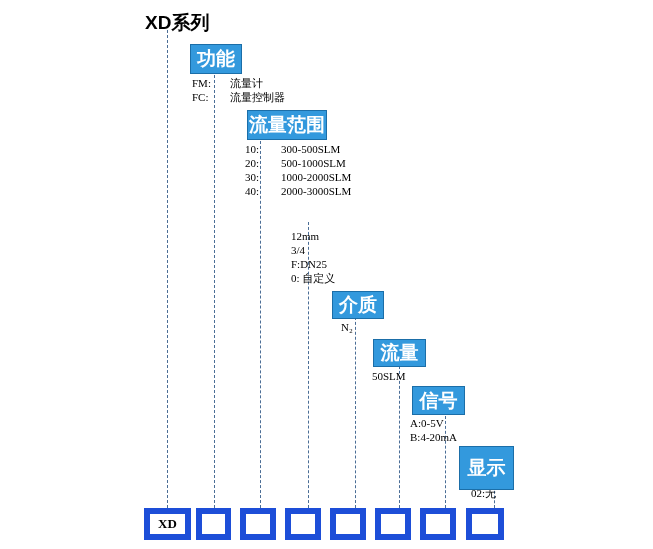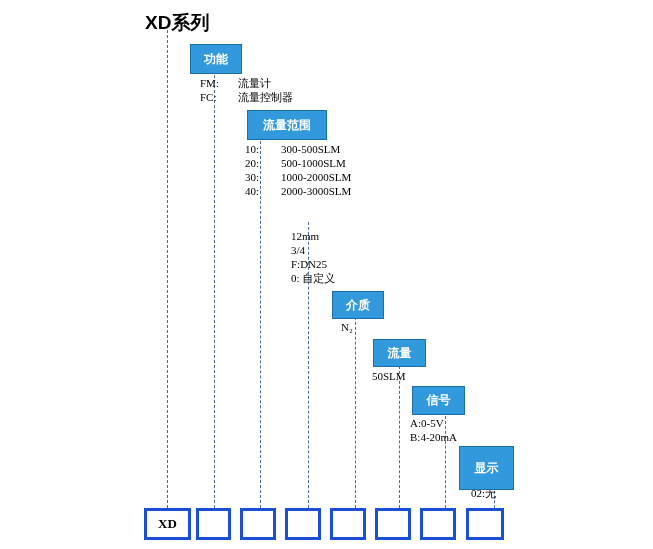--- a/index.html
+++ b/index.html
@@ -27,21 +27,21 @@
     letter-spacing: 0px;
     white-space: nowrap;
   }
   .hdr-box {
     position: absolute;
     background: #3399dd;
     border: 1px solid #1b6ea8;
     color: #ffffff;
     font-family: Liberation Serif, serif;
     font-weight: bold;
-    font-size: 12px;
+    font-size: 19px;
     display: flex;
     align-items: center;
     justify-content: center;
     box-sizing: border-box;
     white-space: nowrap;
     z-index: 5;
   }
   .opts {
     position: absolute;
     font-family: "Liberation Serif", "DejaVu Serif", serif;
@@ -65,21 +65,21 @@
   .opts.two-col .opt-code { width: 38px; }
   .opts.rng .opt-code { width: 36px; }
   .vline {
     position: absolute;
     width: 0px;
     border-left: 1px dashed #4a6d96;
     z-index: 1;
   }
   .code-box {
     position: absolute;
-    border: 3px solid #1d4ed8;
+    border: 6px solid #1d4ed8;
     background: #ffffff;
     box-sizing: border-box;
     display: flex;
     align-items: center;
     justify-content: center;
     font-family: "Liberation Serif", "DejaVu Serif", serif;
     font-weight: bold;
     font-size: 13px;
     color: #000000;
     z-index: 3;
@@ -95,21 +95,21 @@
   <div class="vline" style="left:167px; top:30px; height:478px;"></div>
   <div class="vline" style="left:214px; top:70px; height:438px;"></div>
   <div class="vline" style="left:260px; top:136px; height:372px;"></div>
   <div class="vline" style="left:308px; top:222px; height:286px;"></div>
   <div class="vline" style="left:355px; top:312px; height:196px;"></div>
   <div class="vline" style="left:399px; top:366px; height:142px;"></div>
   <div class="vline" style="left:445px; top:416px; height:92px;"></div>
   <div class="vline" style="left:494px; top:472px; height:36px;"></div>
 
   <div class="hdr-box" style="left:190px; top:44px; width:52px; height:30px;">功能</div>
-  <div class="opts two-col" style="left:200px; top:76px;">
+  <div class="opts two-col" style="left:192px; top:76px;">
     <div class="opt-row">
       <span class="opt-code">FM:</span>
       <span class="opt-desc">流量计</span>
     </div>
     <div class="opt-row">
       <span class="opt-code">FC:</span>
       <span class="opt-desc">流量控制器</span>
     </div>
   </div>
 

